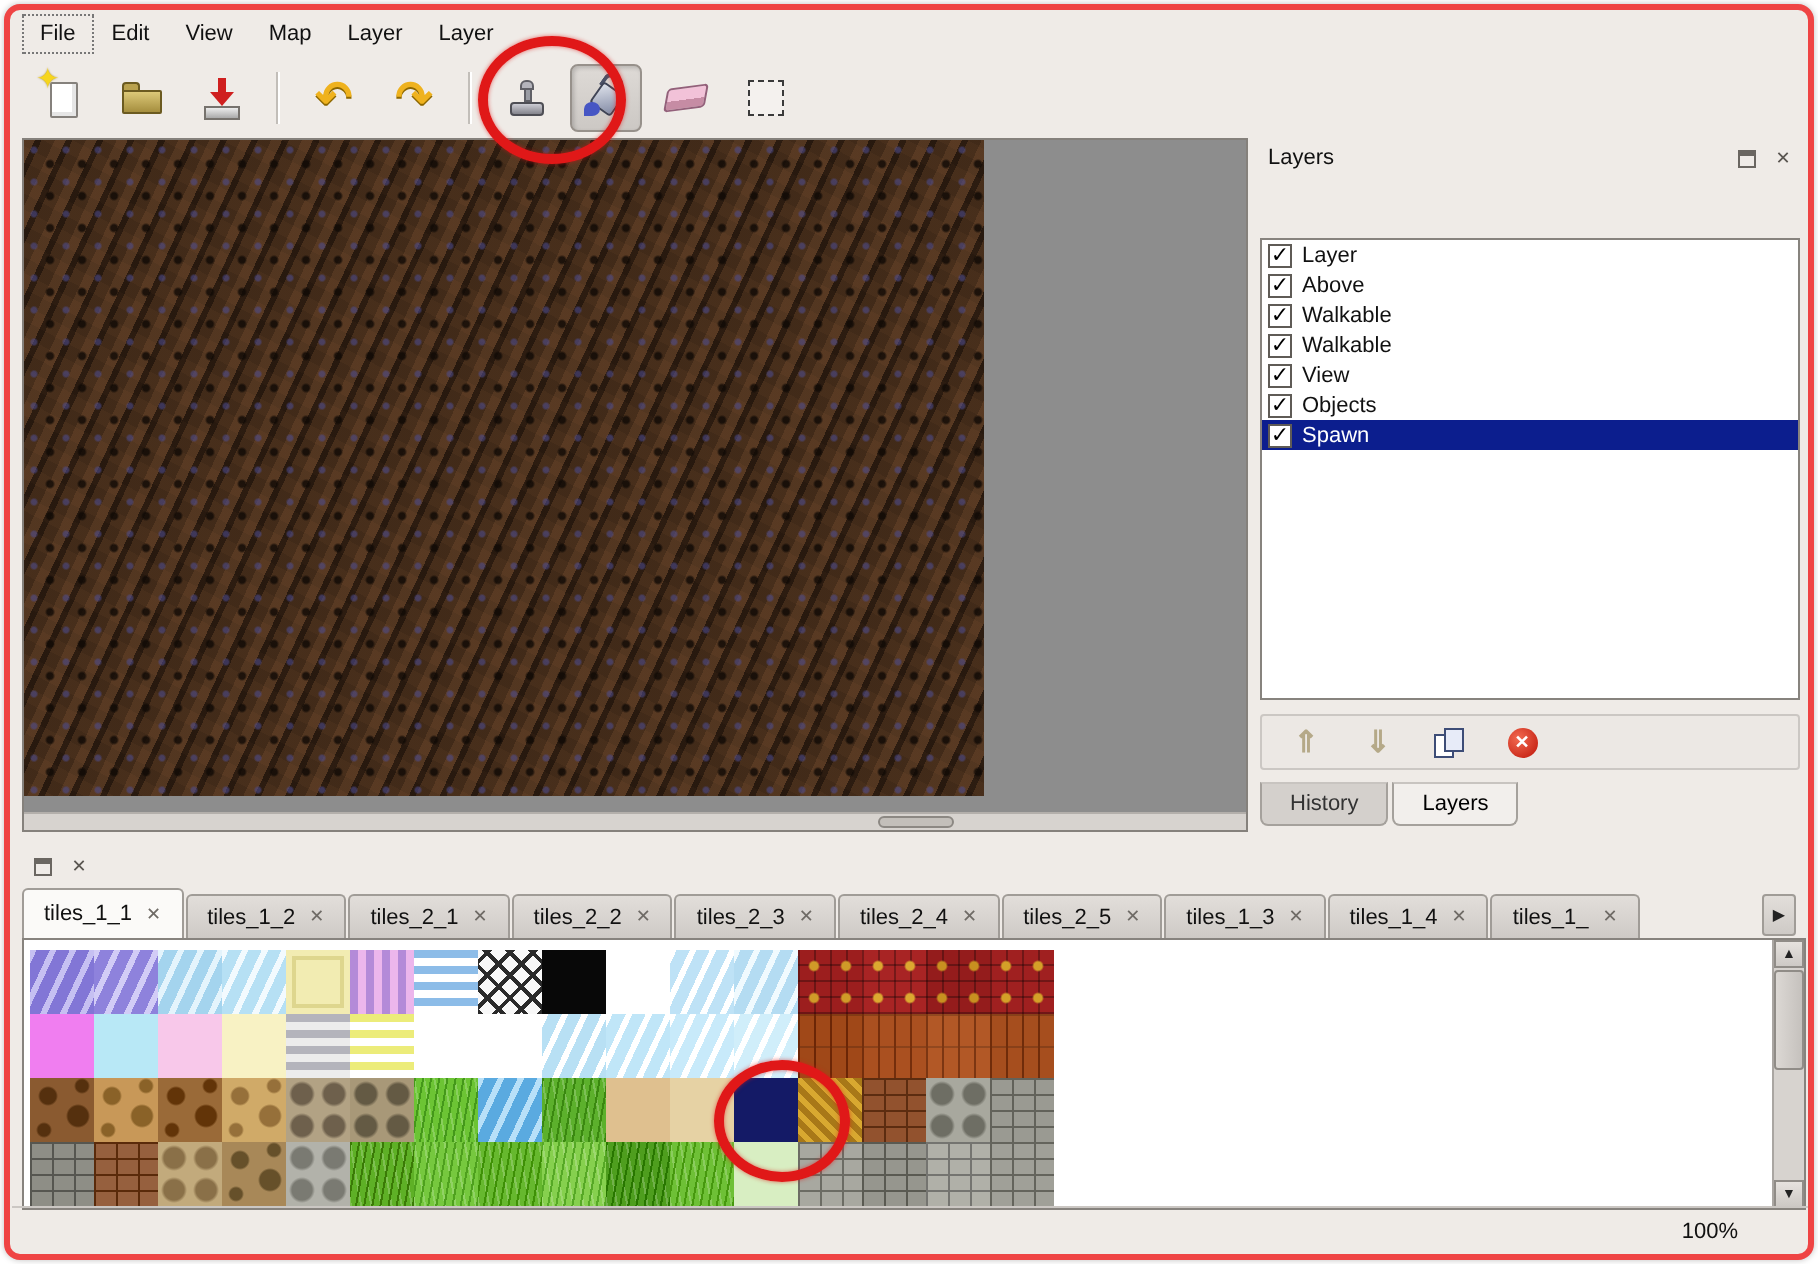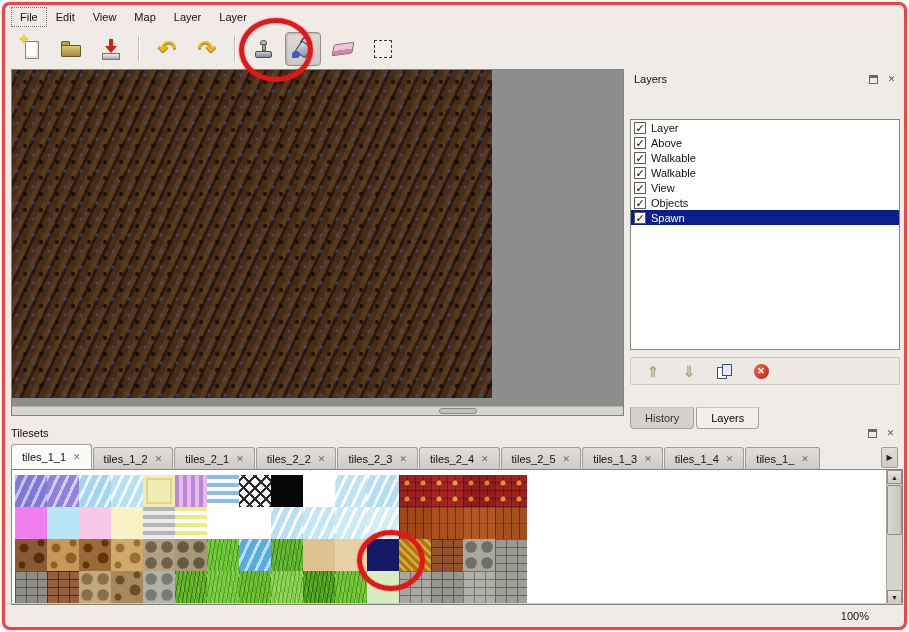--- a/index.html
+++ b/index.html
@@ -66,21 +66,21 @@
 .layer-row.selected{background:#0c1e8e;color:#fff;}
 .cb{width:12px;height:12px;background:#fff;border:1px solid #5f5b56;display:flex;align-items:center;justify-content:center;font-size:11px;line-height:10px;color:#000;font-weight:bold;flex:0 0 auto;}
 .layer-actions{position:absolute;left:2px;top:288px;width:270px;height:28px;display:flex;align-items:center;gap:16px;padding-left:12px;border:1px solid #cbc7c3;border-radius:2px;background:#ece8e4;}
 .act-btn{background:transparent;border:none;display:flex;align-items:center;justify-content:center;width:20px;height:20px;}
 .ic-chev{font-size:15px;color:#b5a988;font-weight:bold;line-height:15px;}
 .ic-copy{position:relative;width:16px;height:15px;}
 .ic-copy .a,.ic-copy .b{position:absolute;width:10px;height:12px;background:#fff;border:1px solid #3d4d77;}
 .ic-copy .a{left:0;top:3px;}
 .ic-copy .b{left:5px;top:0;background:#e7ebf8;}
 .ic-del{width:15px;height:15px;border-radius:50%;background:radial-gradient(circle at 35% 35%,#f26a50,#bd1408);color:#fff;display:flex;align-items:center;justify-content:center;font-size:9px;font-weight:bold;}
-.panel-tabs{position:absolute;left:2px;top:338px;display:flex;align-items:center;}
+.panel-tabs{position:absolute;left:2px;top:322px;display:flex;align-items:center;}
 .ptab{padding:4px 14px;border:1px solid #a5a19c;border-top:1px solid #c8c4c0;background:#d4d0cc;border-radius:0 0 4px 4px;margin-right:2px;color:#333;}
 .ptab.active{background:#f2efec;color:#000;}
 
 
 .tilesets-panel{position:absolute;left:0;top:418px;width:100%;height:186px;}
 .tileset-tabs{position:absolute;left:6px;top:20px;right:26px;height:26px;display:flex;align-items:flex-end;overflow:hidden;}
 .ttab{display:flex;align-items:center;gap:7px;padding:4px 10px;height:22px;background:linear-gradient(#e2deda,#cecac6);border:1px solid #a09c97;border-bottom:none;border-radius:3px 3px 0 0;margin-right:1px;white-space:nowrap;flex:0 0 auto;}
 .ttab.active{background:#fbfaf8;height:25px;}
 .ttab .x{color:#6f6b66;font-size:9px;font-weight:bold;}
 .tab-scroll{position:absolute;right:6px;top:24px;width:17px;height:21px;border:1px solid #a09c97;background:linear-gradient(#e2deda,#cecac6);display:flex;align-items:center;justify-content:center;font-size:8px;border-radius:2px;color:#222;}
@@ -241,21 +241,20 @@
         </button>
     </div>
     <div class="panel-tabs">
         <div class="ptab">History</div>
         <div class="ptab active">Layers</div>
       </div>
   </div>
 
   <div class="tilesets-panel">
     <div class="panel-title">
-      <span class="t">Tilesets</span>
       <button class="mini-btn">
           <span class="float-ic"></span>
         </button>
       <button class="mini-btn">✕</button>
     </div>
     <div class="tileset-tabs">
         <div class="ttab active">
           <span>tiles_1_1</span>
           <span class="x">✕</span>
         </div>

